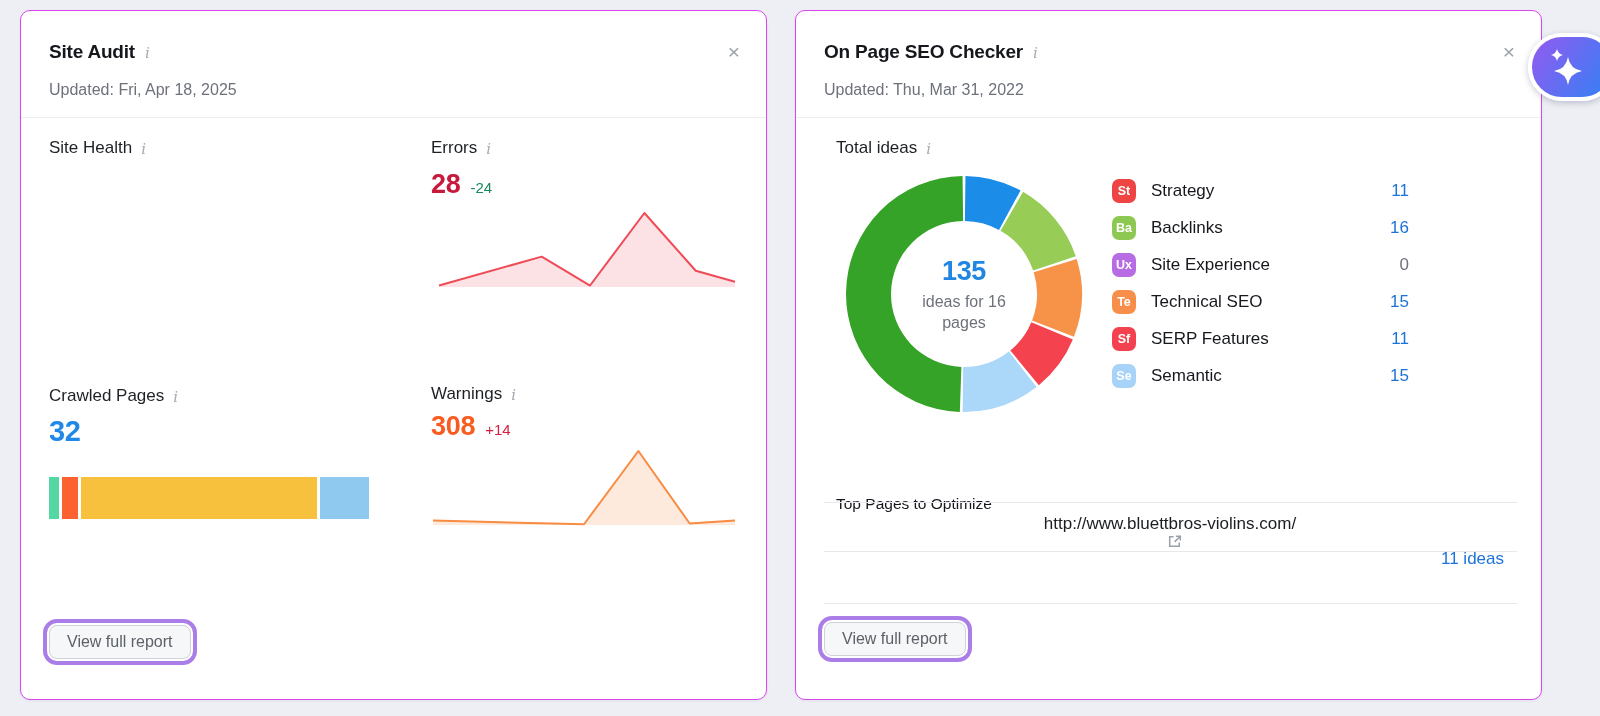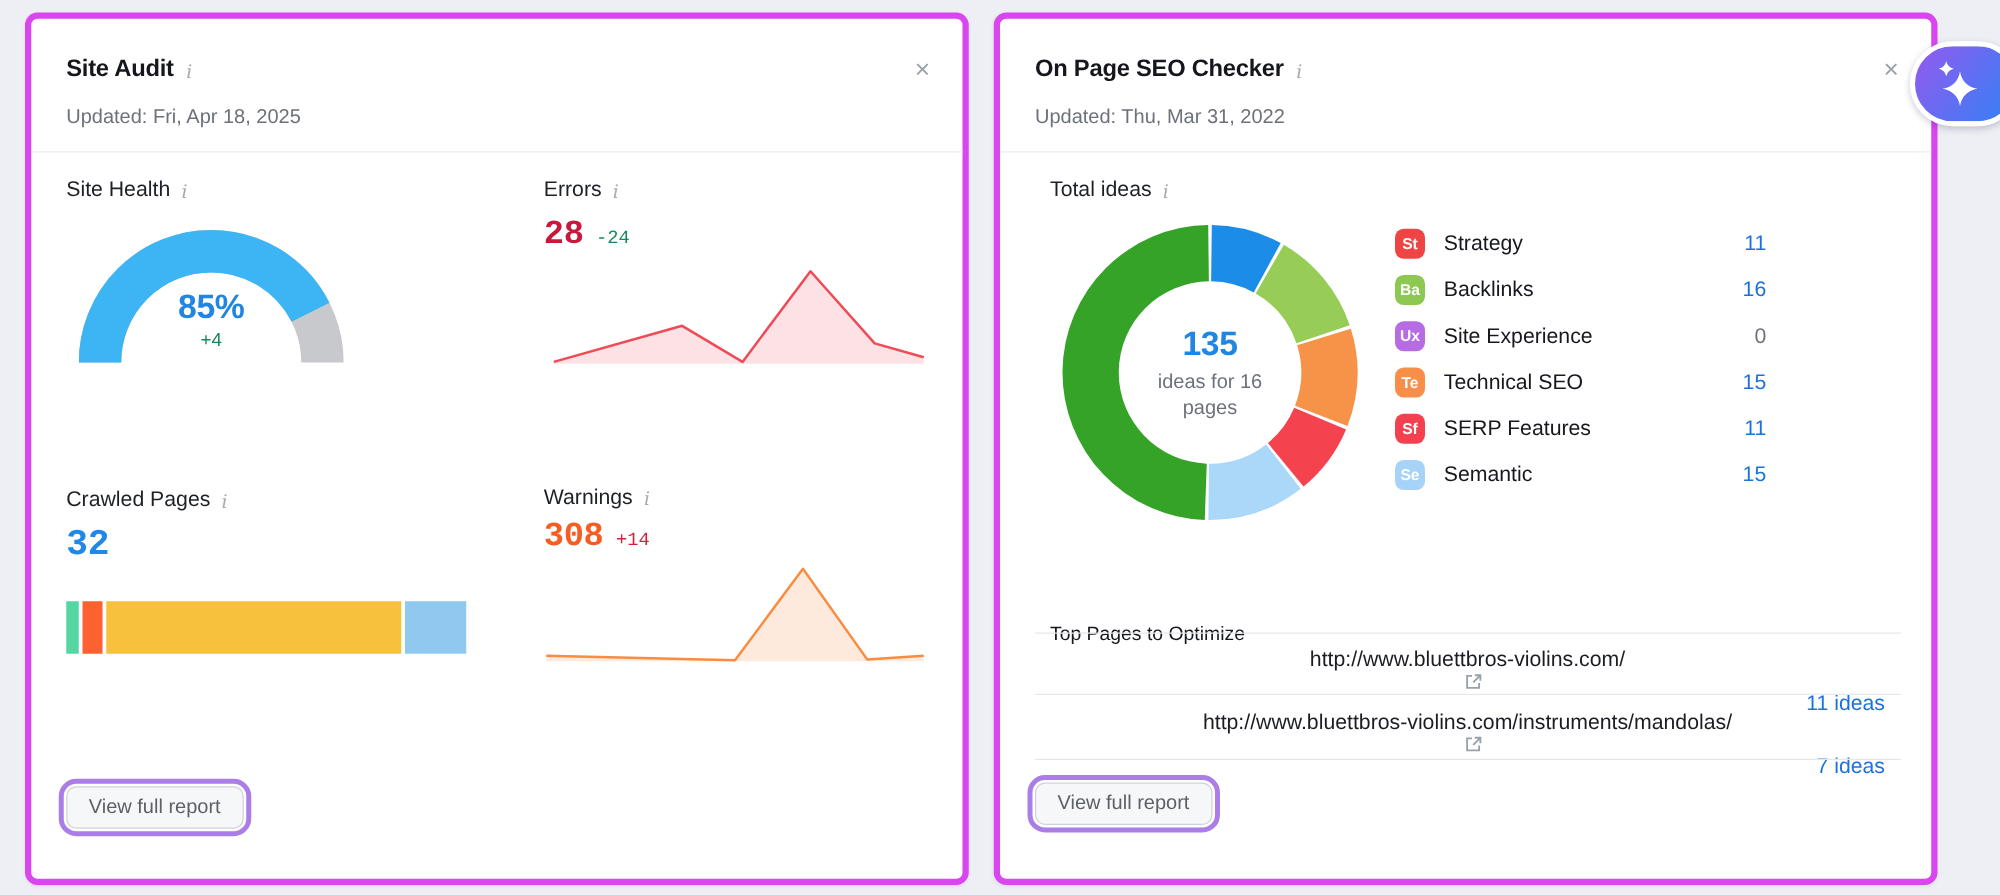--- a/index.html
+++ b/index.html
@@ -4,21 +4,21 @@
 <style>
   html,body{margin:0;padding:0;}
   body{
     width:1600px;height:716px;position:relative;overflow:hidden;
     background:#edeff4;
     font-family:"Liberation Sans","DejaVu Sans",sans-serif;
     color:#16181d;
   }
   .card{
     position:absolute;top:10px;width:745px;height:688px;
-    background:#ffffff;border:5px solid #d946ef;border-radius:10px;
+    background:#ffffff;border:1px solid #d946ef;border-radius:10px;
     box-shadow:0 1px 3px rgba(25,28,35,.06);
   }
   #site-audit-card{left:20px;}
   #seo-checker-card{left:795px;}
 
   .card-title{
     position:absolute;left:28px;top:30px;display:flex;align-items:center;gap:10px;
     font-size:19px;font-weight:bold;color:#15171c;letter-spacing:-.2px;
   }
   .info{
@@ -29,21 +29,21 @@
     position:absolute;right:26px;top:30px;font-size:21px;line-height:1;
     color:#9ba1a9;cursor:pointer;font-weight:normal;
   }
   .updated{position:absolute;left:28px;top:70px;font-size:16px;color:#6d717a;}
   .head-divider{position:absolute;left:0;right:0;top:106px;border-top:1px solid #ebedf1;}
 
   .w-label{
     position:absolute;display:flex;align-items:center;gap:9px;
     font-size:17px;color:#1d2025;
   }
-  .num-row{position:absolute;display:flex;align-items:baseline;gap:10px;font-family:Liberation Mono, monospace;}
+  .num-row{position:absolute;display:flex;align-items:baseline;gap:10px;}
   .big{font-weight:bold;font-size:27px;letter-spacing:-.3px;}
   .delta{font-size:15px;}
   .abs{position:absolute;}
 
   
   .gauge-wrap{position:absolute;left:38px;top:167px;width:212px;height:114px;}
   .gauge-center{position:absolute;left:0;right:0;top:48px;text-align:center;}
   .gauge-value{font-size:27px;font-weight:bold;color:#2186e2;letter-spacing:-.3px;}
   .gauge-delta{font-size:15px;color:#18885c;margin-top:3px;}
 
@@ -108,30 +108,20 @@
     <span>Site Audit</span>
     <span class="info">i</span>
   </div>
   <span class="close">×</span>
   <div class="updated">Updated: Fri, Apr 18, 2025</div>
   <div class="head-divider"></div>
 
   <div class="w-label" style="left:28px;top:127px">
     <span>Site Health</span>
     <span class="info">i</span>
-  </div>
-  <div class="gauge-wrap">
-    <svg width="212" height="114">
-        <path d="M 17 108 A 89 89 0 0 1 195 108" fill="none" stroke="#c7c9cd" stroke-width="34"></path>
-        <path d="M 17 108 A 89 89 0 0 1 195 108" fill="none" stroke="#3db5f5" stroke-width="34" stroke-dasharray="237.66148424406788 279.6017461694916"></path>
-      </svg>
-    <div class="gauge-center">
-      <div class="gauge-value">85%</div>
-      <div class="gauge-delta">+4</div>
-    </div>
   </div>
 
   <div class="w-label" style="left:410px;top:127px">
     <span>Errors</span>
     <span class="info">i</span>
   </div>
   <div class="num-row" style="left:410px;top:158px">
     <span class="big" style="color:#c8193c">28</span>
     <span class="delta" style="color:#18885c">-24</span>
   </div>
@@ -241,28 +231,20 @@
   <div class="tp-row" style="top:503px">
     <span class="tp-url">http://www.bluettbros-violins.com/</span>
     <svg class="ext-icon" width="15" height="15" viewBox="0 0 15 15">
       <path d="M12.3 8.4 V12.3 H2.7 V2.7 H6.6" fill="none" stroke="#9aa1a9" stroke-width="1.5"></path>
       <path d="M8.9 2.2 H13.3 V6.6 M13 2.5 L7.6 7.9" fill="none" stroke="#9aa1a9" stroke-width="1.5"></path>
     </svg>
     <span class="tp-ideas">11 ideas</span>
   </div>
   <div class="divider" style="top:540px"></div>
 
-  <div class="tp-row" style="top:553px">
-    <span class="tp-url">http://www.bluettbros-violins.com/instruments/mandolas/</span>
-    <svg class="ext-icon" width="15" height="15" viewBox="0 0 15 15">
-      <path d="M12.3 8.4 V12.3 H2.7 V2.7 H6.6" fill="none" stroke="#9aa1a9" stroke-width="1.5"></path>
-      <path d="M8.9 2.2 H13.3 V6.6 M13 2.5 L7.6 7.9" fill="none" stroke="#9aa1a9" stroke-width="1.5"></path>
-    </svg>
-    <span class="tp-ideas">7 ideas</span>
-  </div>
   <div class="divider" style="top:592px"></div>
 
   <button class="report-btn" style="top:611px">View full report</button>
 </section>
 
 <div id="ai-btn" style="background: linear-gradient(125deg, rgb(138, 94, 240) 10%, rgb(58, 126, 244) 90%);">
   <svg width="44" height="44" viewBox="0 0 44 44">
     <path d="M24 12 Q26 24 38 26 Q26 28 24 40 Q22 28 10 26 Q22 24 24 12 Z" fill="#ffffff"></path>
     <path d="M13 4 Q14.2 9 19 10 Q14.2 11 13 16 Q11.8 11 7 10 Q11.8 9 13 4 Z" fill="#ffffff"></path>
   </svg>

